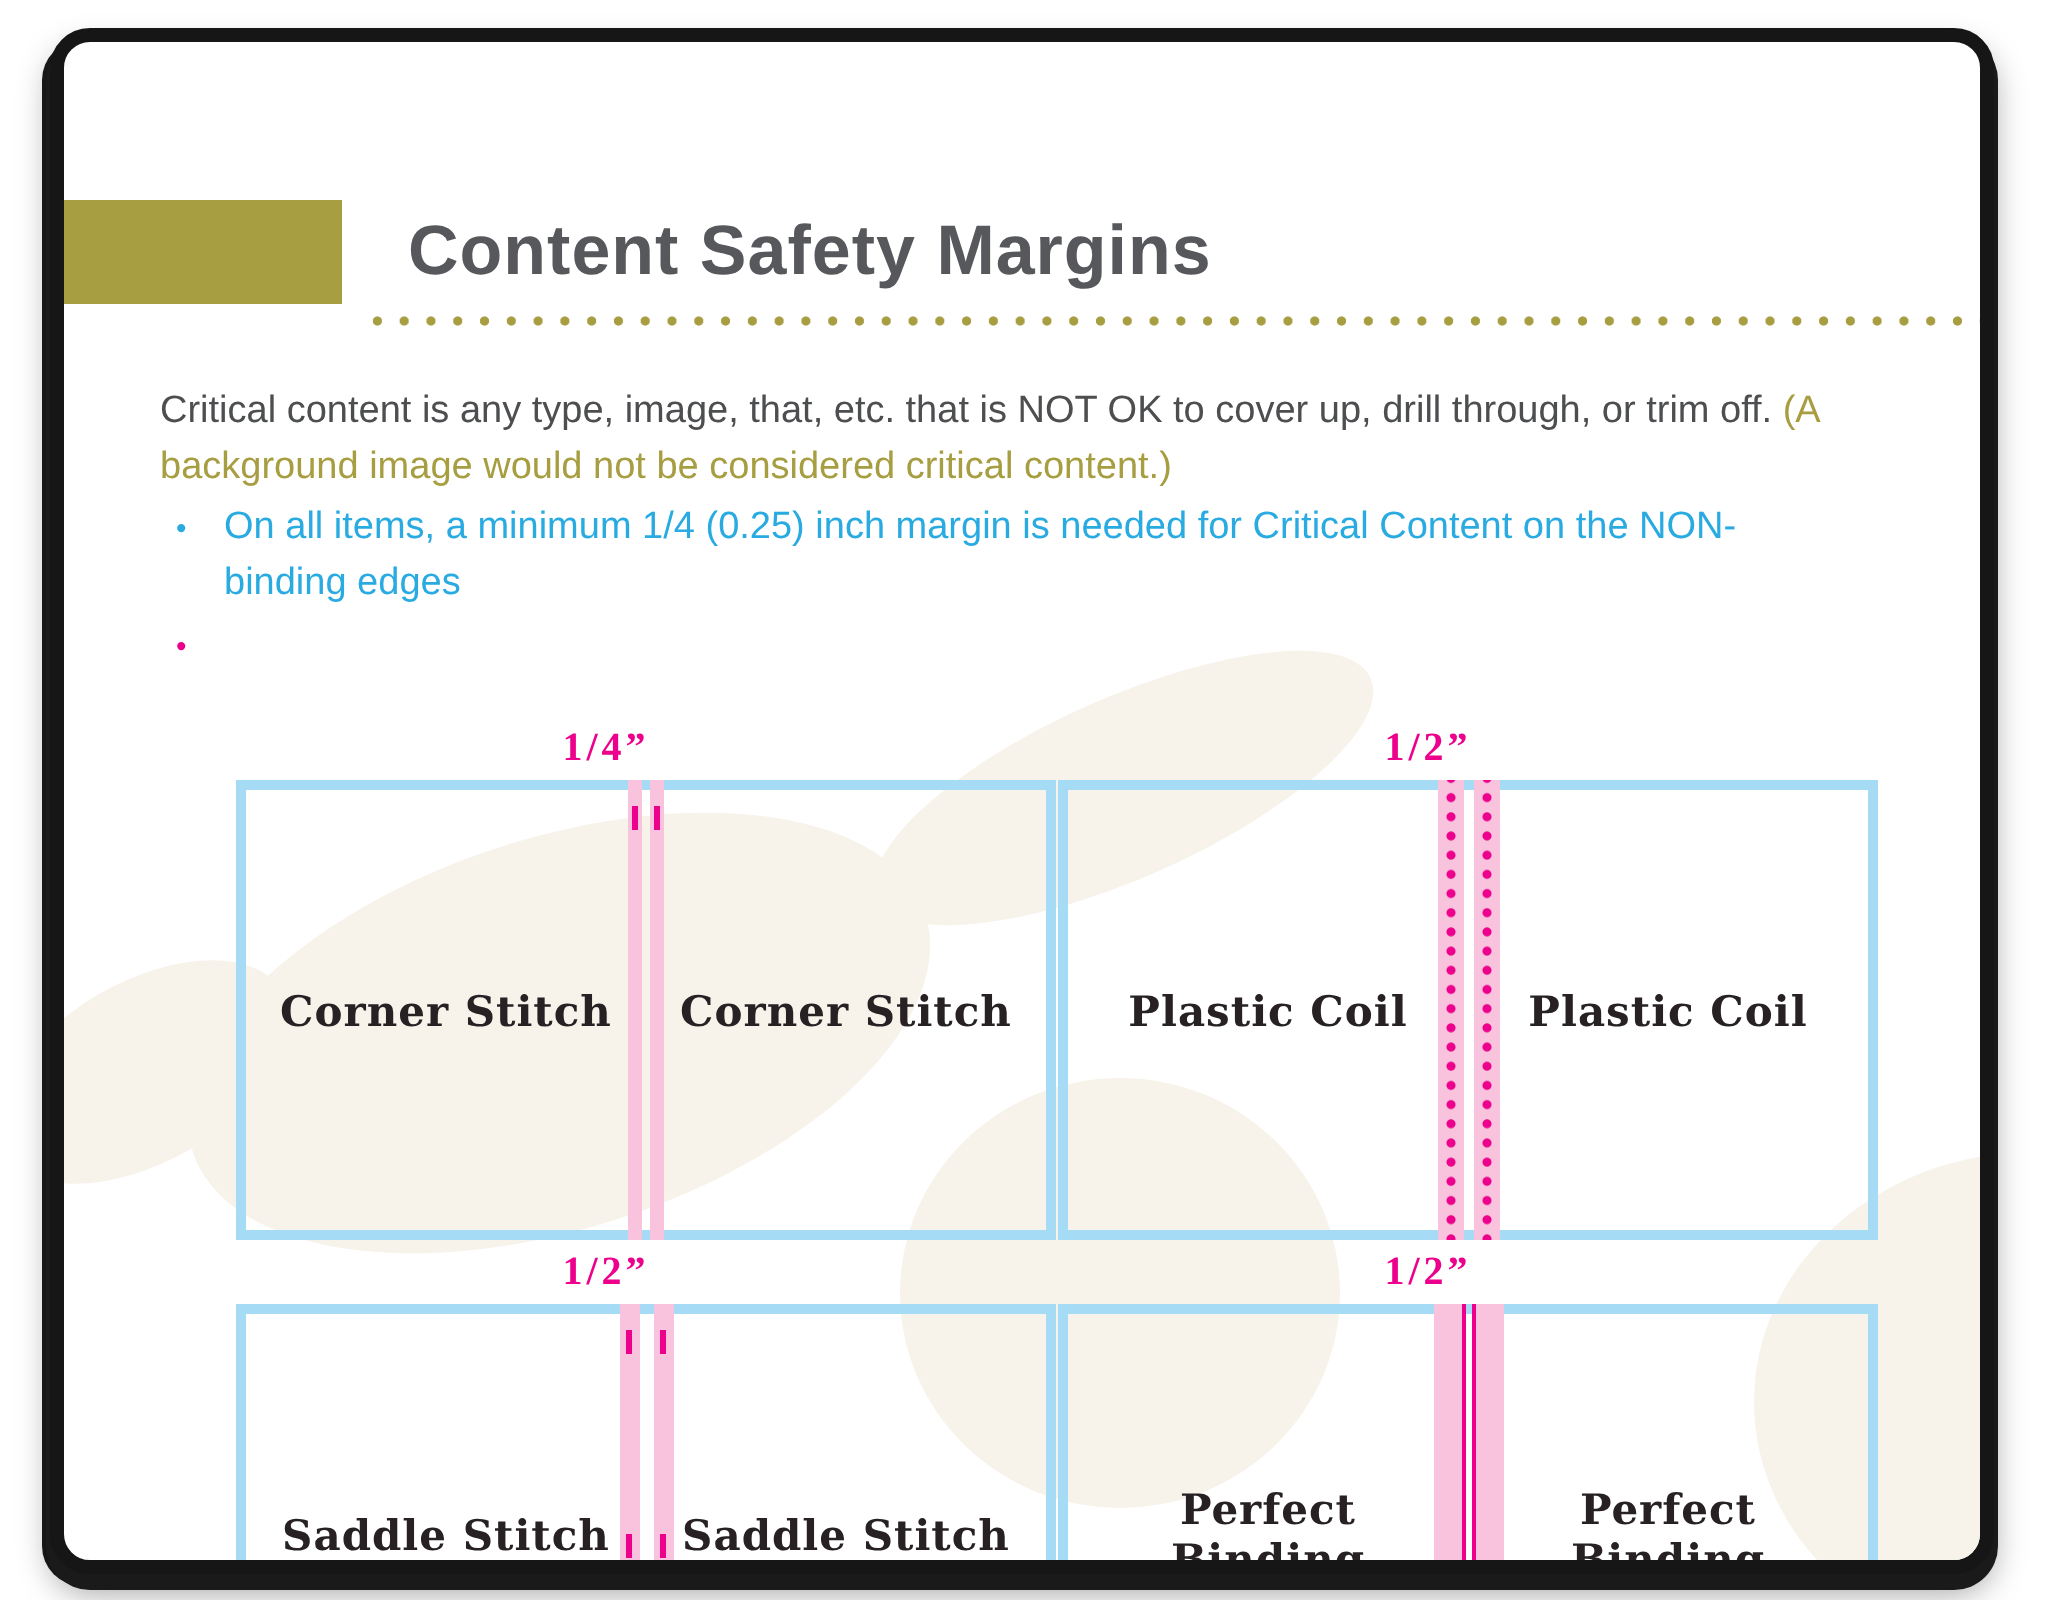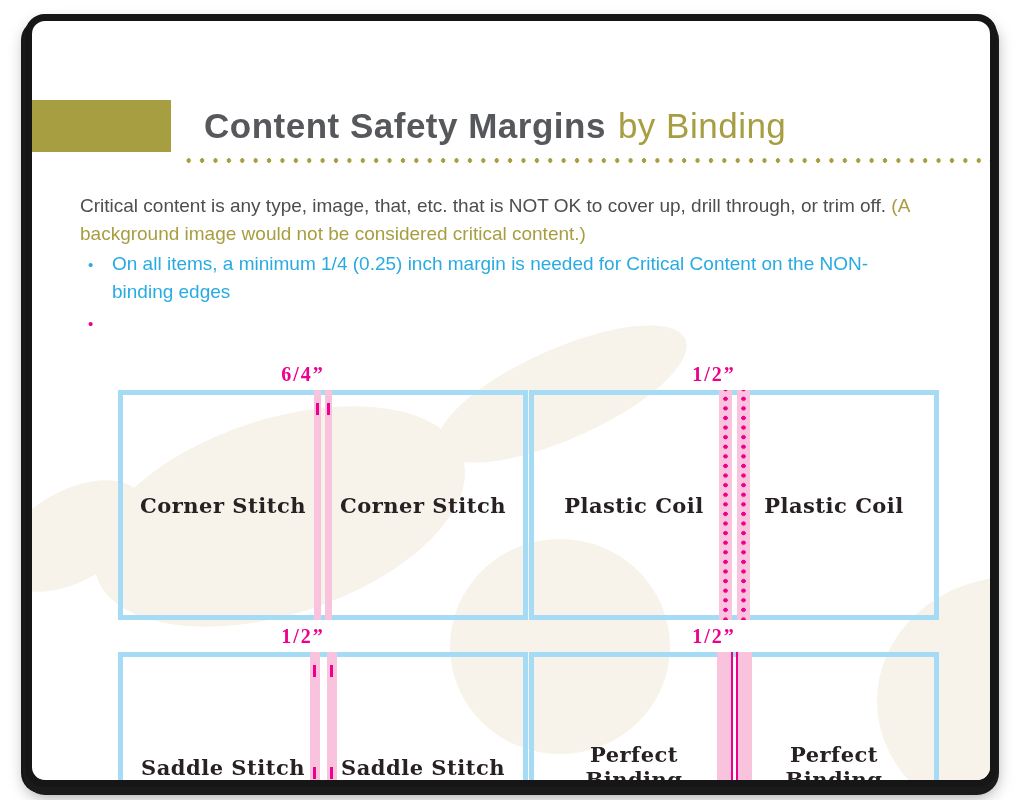--- a/index.html
+++ b/index.html
@@ -115,36 +115,35 @@
 
     <div class="blob b1"></div>
     <div class="blob b2"></div>
     <div class="blob b3"></div>
     <div class="blob b4"></div>
     <div class="blob b5"></div>
 
     <div class="accent-block"></div>
     <div class="title-row">
       <span class="title-main">Content Safety Margins</span>
-      <span class="title-accent">by Binding</span>
     </div>
     <div class="dotted-rule"></div>
 
     <p class="intro"><span>Critical content is any type, image, that, etc. that is NOT OK to cover up, drill through, or trim off. </span><span class="accent">(A background image would not be considered critical content.)</span></p>
 
     <div class="bullet-row b-non">
       <span class="dot">•</span>
       <span class="btxt">On all items, a minimum 1/4 (0.25) inch margin is needed for Critical Content on the NON-binding edges</span>
     </div>
     <div class="bullet-row b-bind">
       <span class="dot">•</span>
     </div>
 
     <div class="diagram d1 style-staple-top">
-      <div class="measure-label">6/4”</div>
+      <div class="measure-label">1/4”</div>
       <div class="spread">
         <div class="half l">
           <span class="page-label">Corner Stitch</span>
         </div>
         <div class="half r">
           <span class="page-label">Corner Stitch</span>
         </div>
         <div class="strip l"></div>
         <div class="strip r"></div>
       </div>

